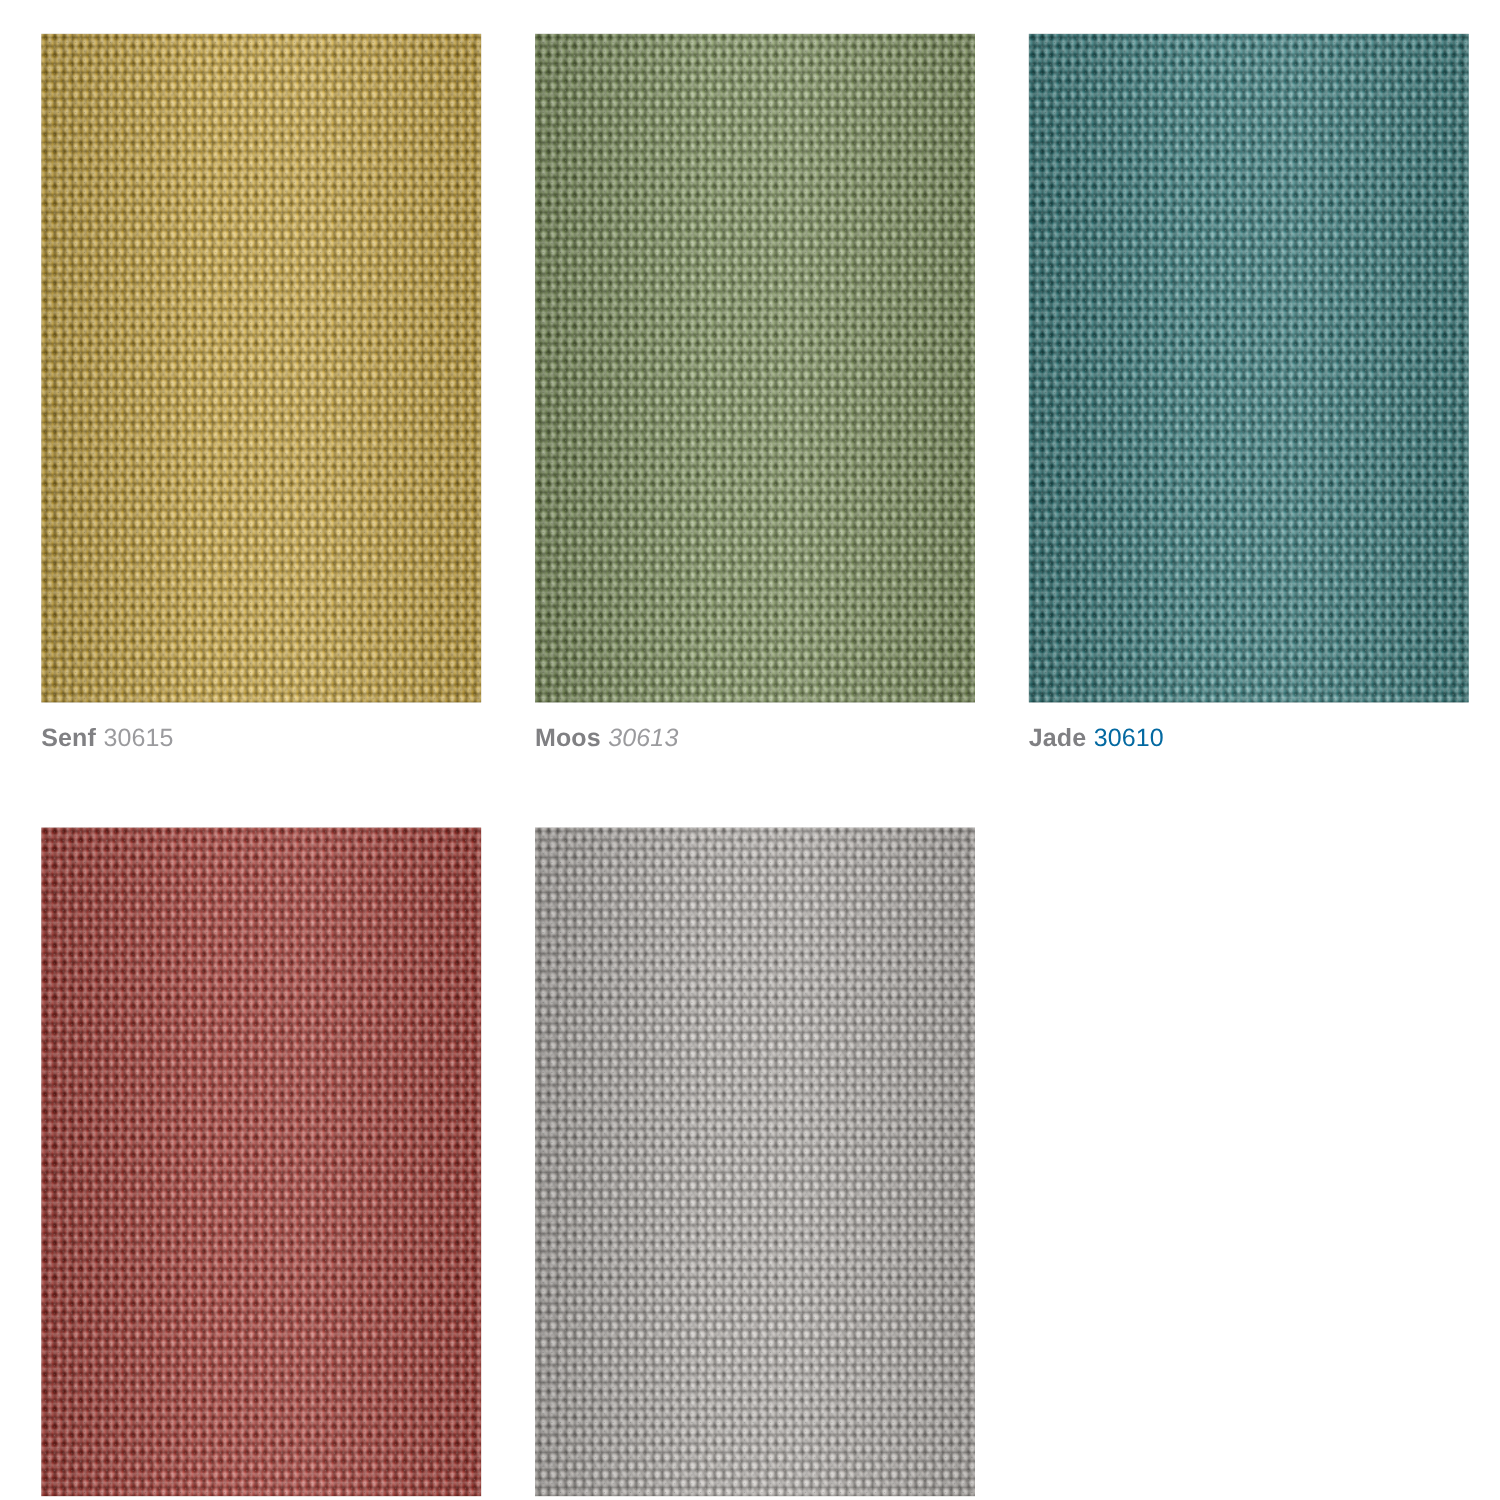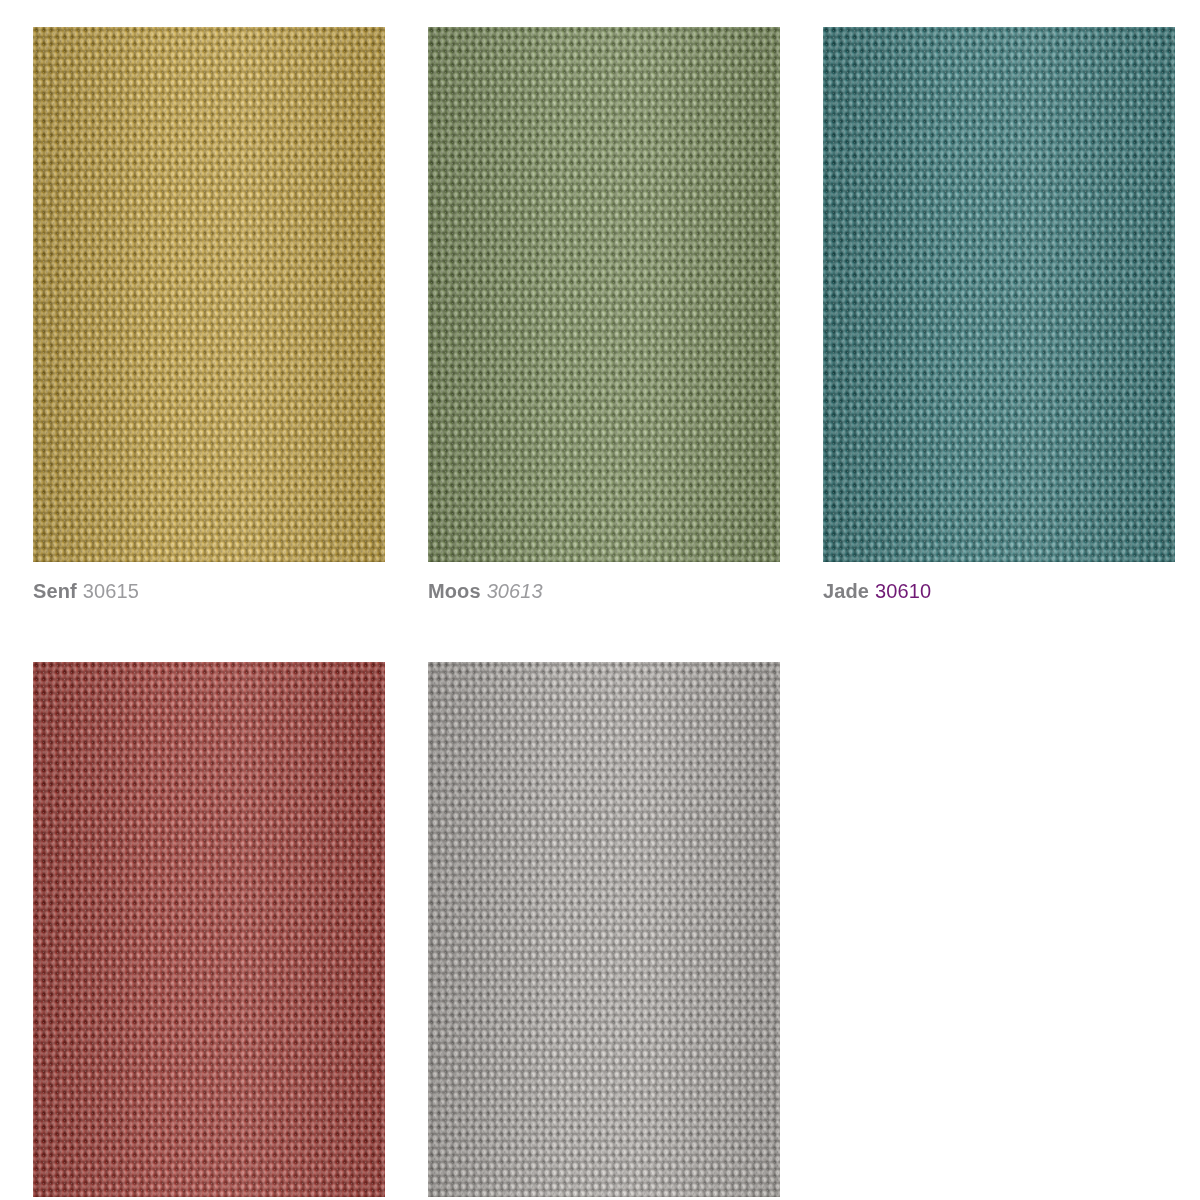--- a/index.html
+++ b/index.html
@@ -199,21 +199,21 @@
           <div class="weave-base" style="background: rgb(42, 123, 124);"></div>
           <div class="weave-warp"></div>
           <div class="weave-weft"></div>
           <div class="weave-twill-a"></div>
           <div class="weave-twill-b"></div>
           <div class="weave-speck"></div>
           <div class="weave-shade"></div>
         </div>
       </div>
       <div class="swatch-caption">
-        <span class="swatch-name" style="color: rgb(128, 128, 131);">Jade</span><span class="swatch-code" style="color: #701a75;">30610</span>
+        <span class="swatch-name" style="color: rgb(128, 128, 131);">Jade</span><span class="swatch-code" style="color: #0369a1;">30610</span>
       </div>
     </div>
 
     <div class="swatch-card">
       <div class="swatch-tile">
         <div class="weave">
           <div class="weave-base" style="background: rgb(173, 47, 39);"></div>
           <div class="weave-warp"></div>
           <div class="weave-weft"></div>
           <div class="weave-twill-a"></div>

